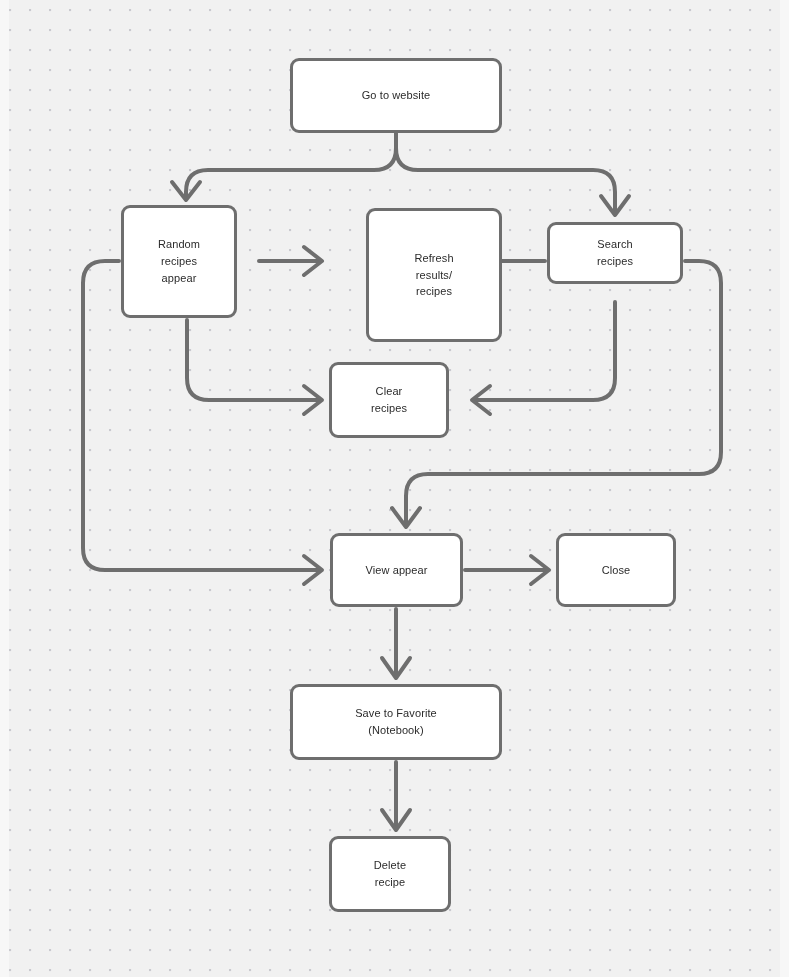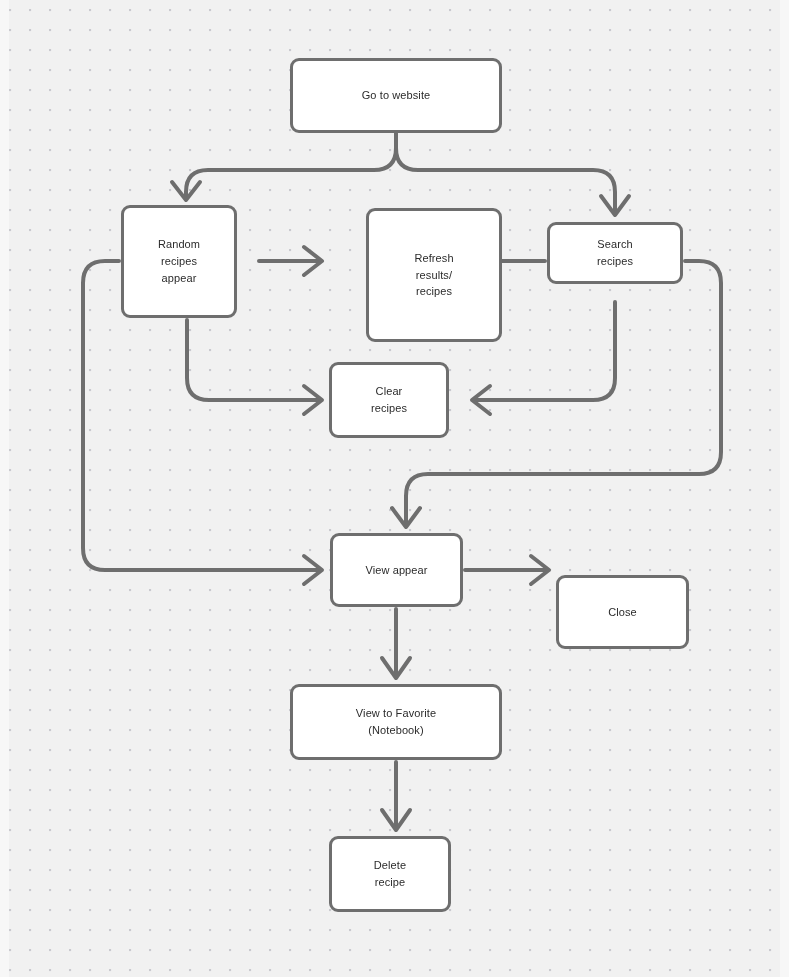--- a/index.html
+++ b/index.html
@@ -107,19 +107,19 @@
 recipes
 appear</div>
   <div class="node" style="left: 329px; top: 208px; width: 136px; height: 134px; margin-left: 37px;">Refresh
 results/
 recipes</div>
   <div class="node" style="left: 547px; top: 222px; width: 136px; height: 62px;">Search
 recipes</div>
   <div class="node" style="left: 329px; top: 362px; width: 120px; height: 76px;">Clear
 recipes</div>
   <div class="node" style="left: 330px; top: 533px; width: 133px; height: 74px;">View appear</div>
-  <div class="node" style="left: 556px; top: 533px; width: 133px; height: 74px; margin-top: 42px;">Close</div>
-  <div class="node" style="left: 290px; top: 684px; width: 212px; height: 76px;">View to Favorite
+  <div class="node" style="left: 556px; top: 533px; width: 120px; height: 74px;">Close</div>
+  <div class="node" style="left: 290px; top: 684px; width: 212px; height: 76px;">Save to Favorite
 (Notebook)</div>
   <div class="node" style="left: 329px; top: 836px; width: 122px; height: 76px;">Delete
 recipe</div>
 
 </div>
 
 </body></html>

